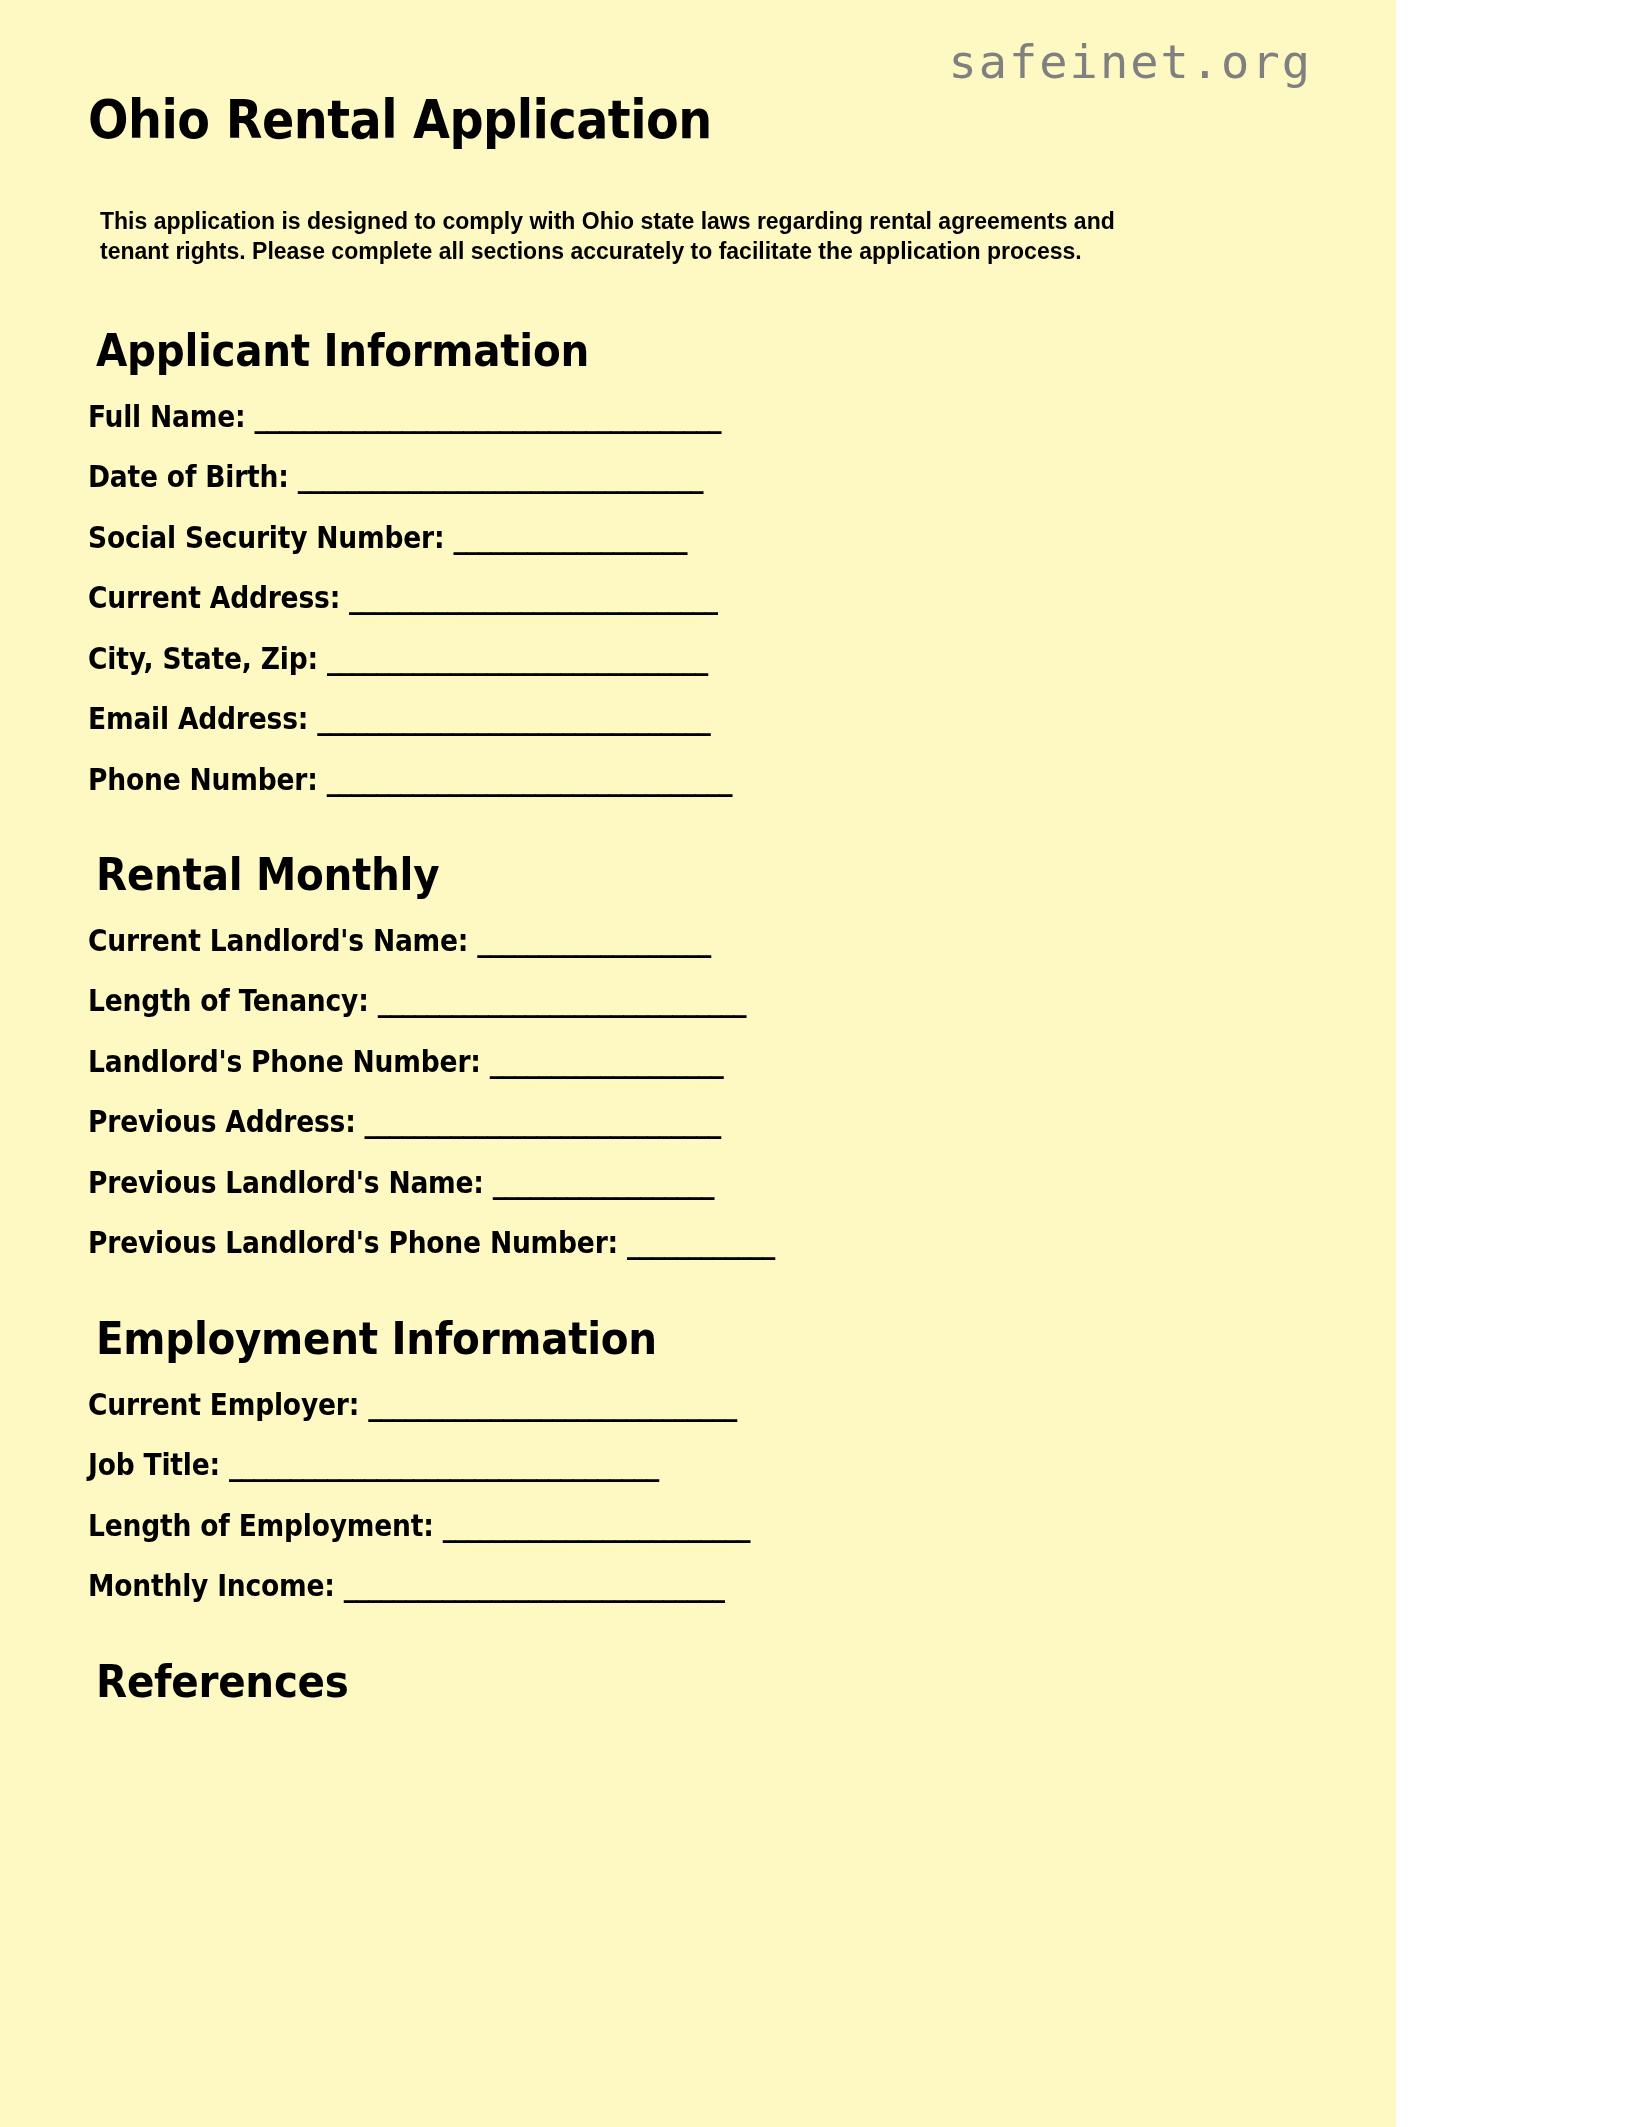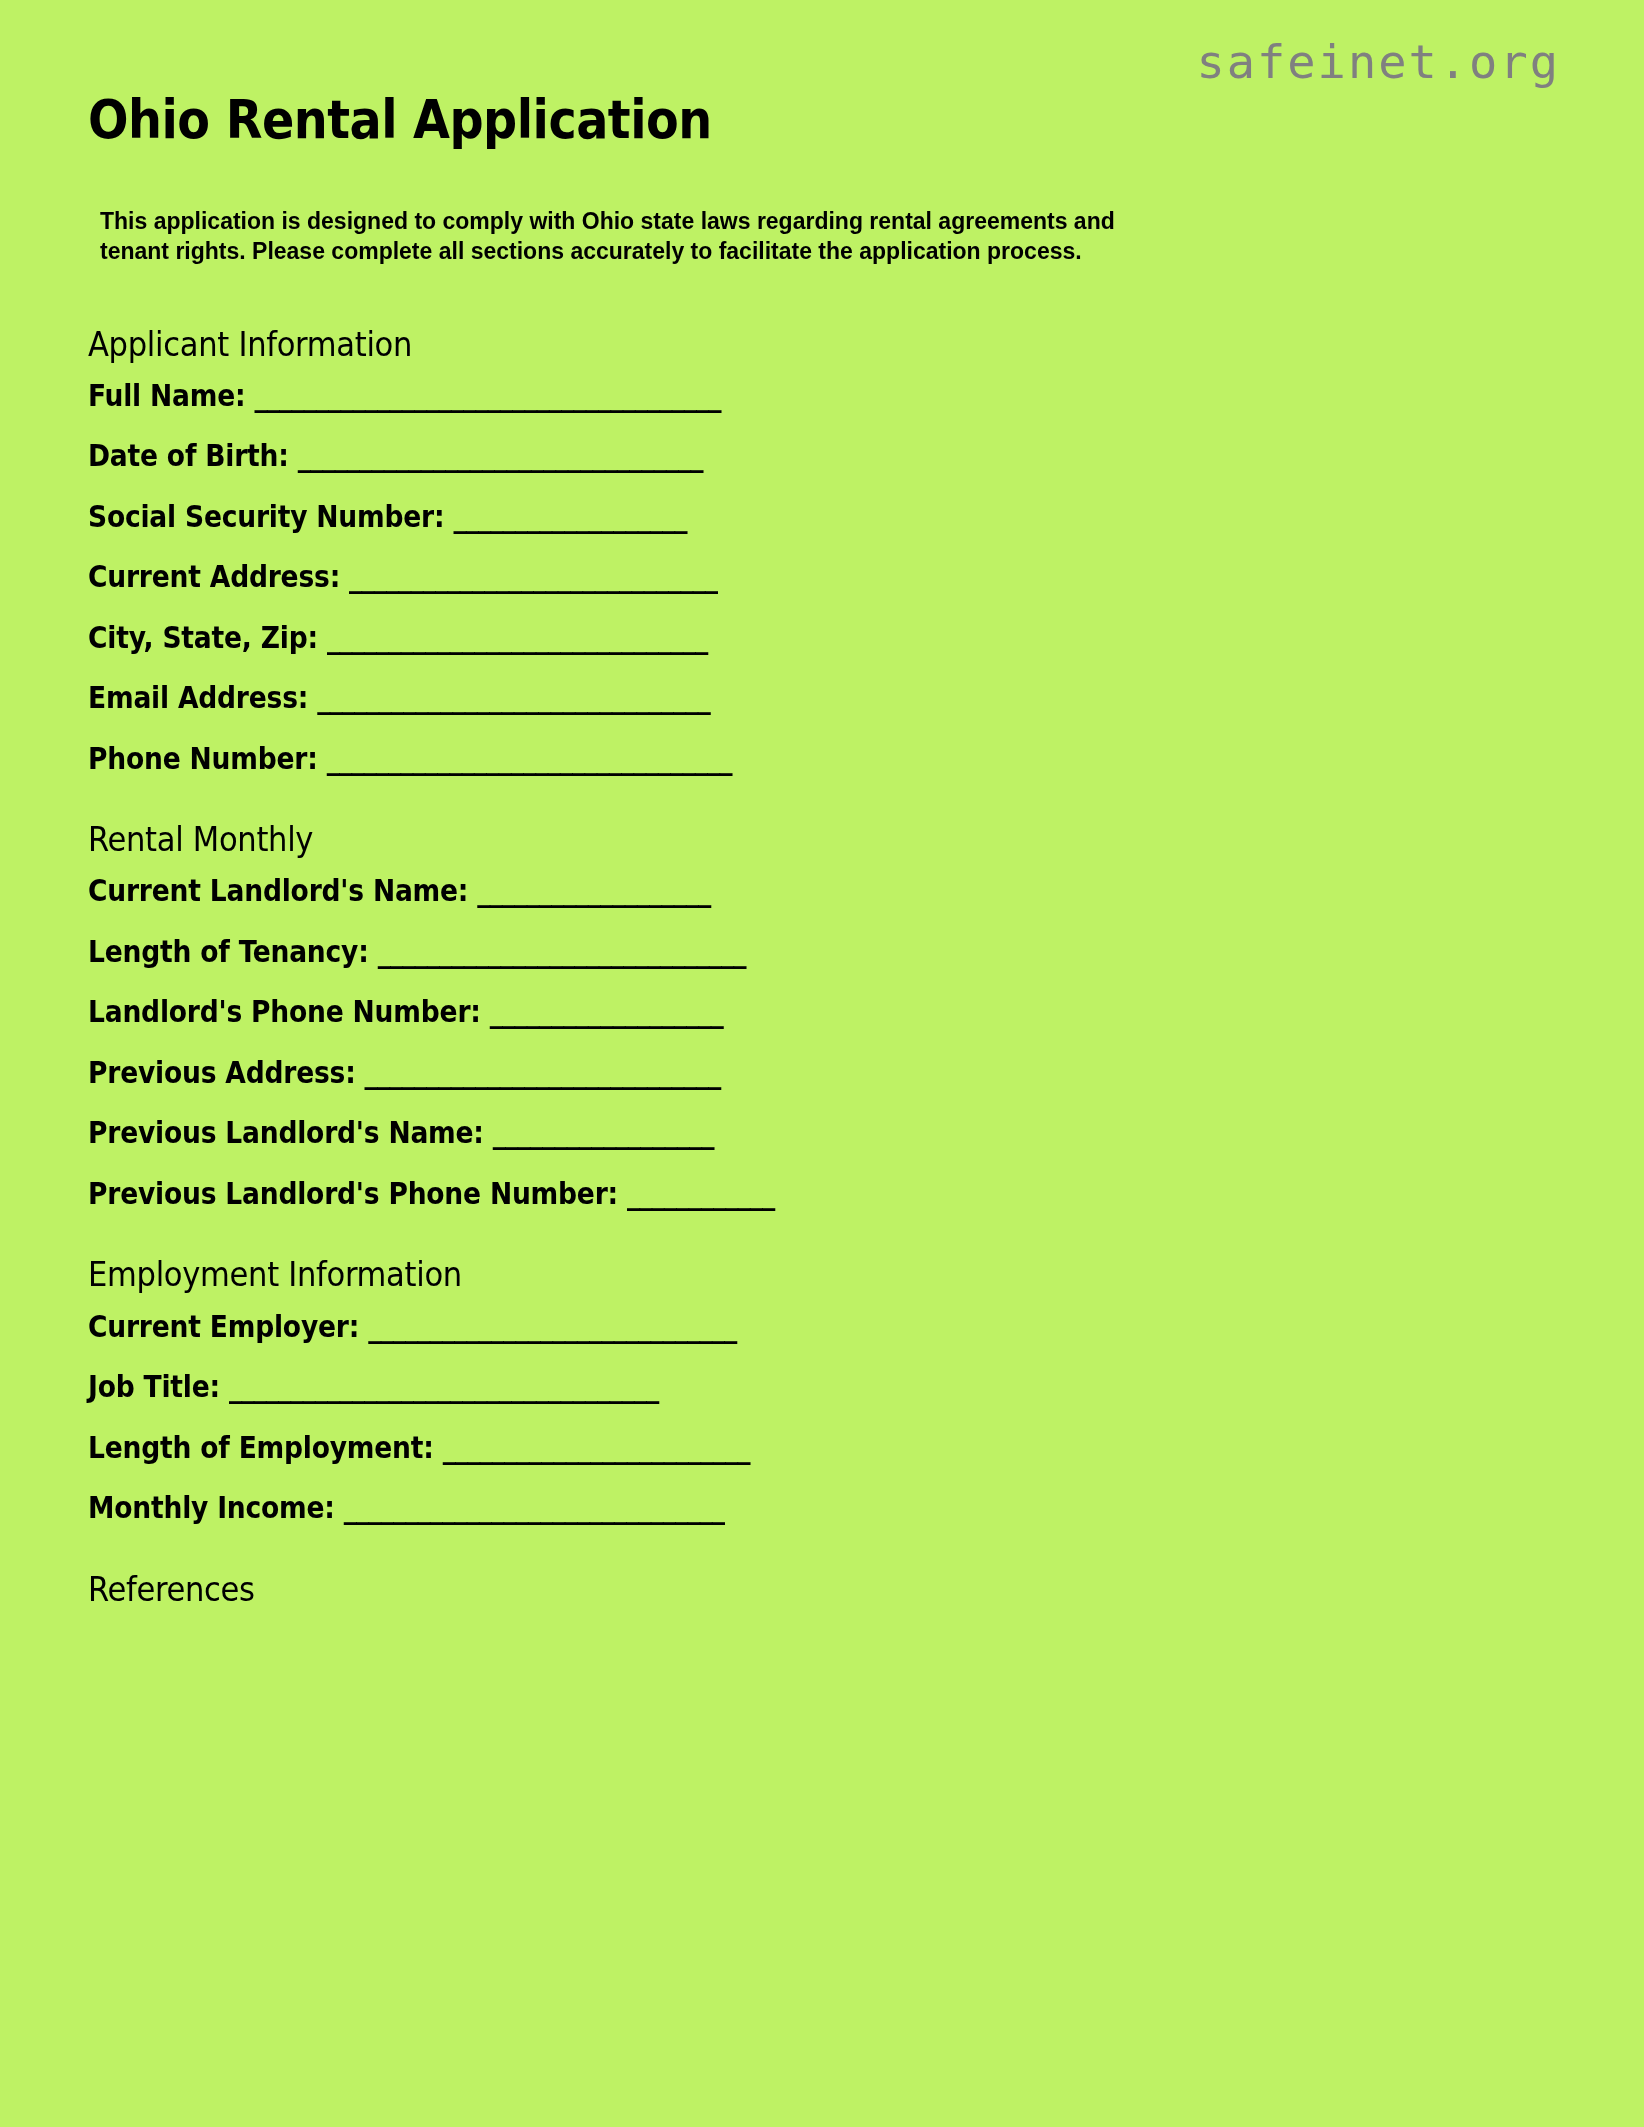--- a/index.html
+++ b/index.html
@@ -10,25 +10,25 @@
   body {
     width: 1644px;
     height: 2127px;
     font-family: "Liberation Sans", sans-serif;
     color: #000000;
     position: relative;
     overflow: hidden;
   }
   .page {
     position: relative;
-    width: 1644px;
+    width: 1396px;
     height: 2127px;
     box-sizing: border-box;
     padding: 0 88px;
-    background: #bef264;
+    background: #fef9c3;
   }
 
   
   .watermark {
     position: absolute;
     top: 38px;
     right: 84px;
     font-family: "DejaVu Sans Mono", "Liberation Mono", monospace;
     font-size: 47px;
     letter-spacing: 2px;
@@ -54,25 +54,25 @@
     margin: 12px;
     padding-top: 46px;
     font-size: 23px;
     line-height: 1.33;
     max-width: 1062px;
     font-weight: bold;
   }
 
   
   .section-heading {
-    margin: 0;
+    margin: 8px;
     padding-top: 46px;
     padding-bottom: 4px;
-    font-size: 34px;
-    font-weight: normal;
+    font-size: 45px;
+    font-weight: bold;
     line-height: 1.15;
     letter-spacing: -0.3px;
     font-family: "DejaVu Sans Condensed", "Liberation Sans Narrow", "Liberation Sans", sans-serif;
     font-stretch: condensed;
   }
 
   
   .field-row {
     font-size: 29.5px;
     font-weight: bold;

